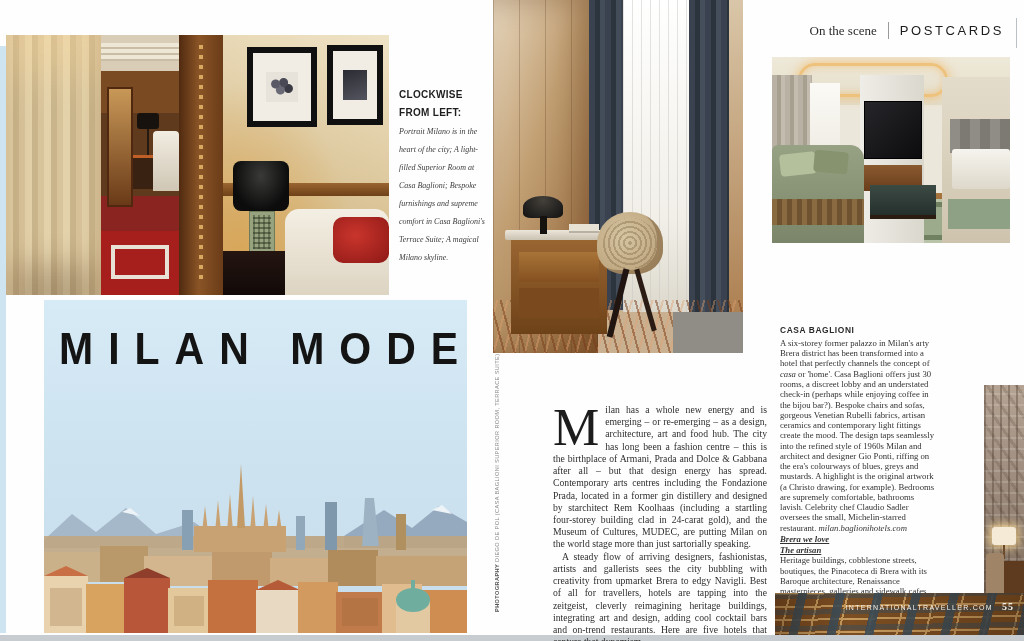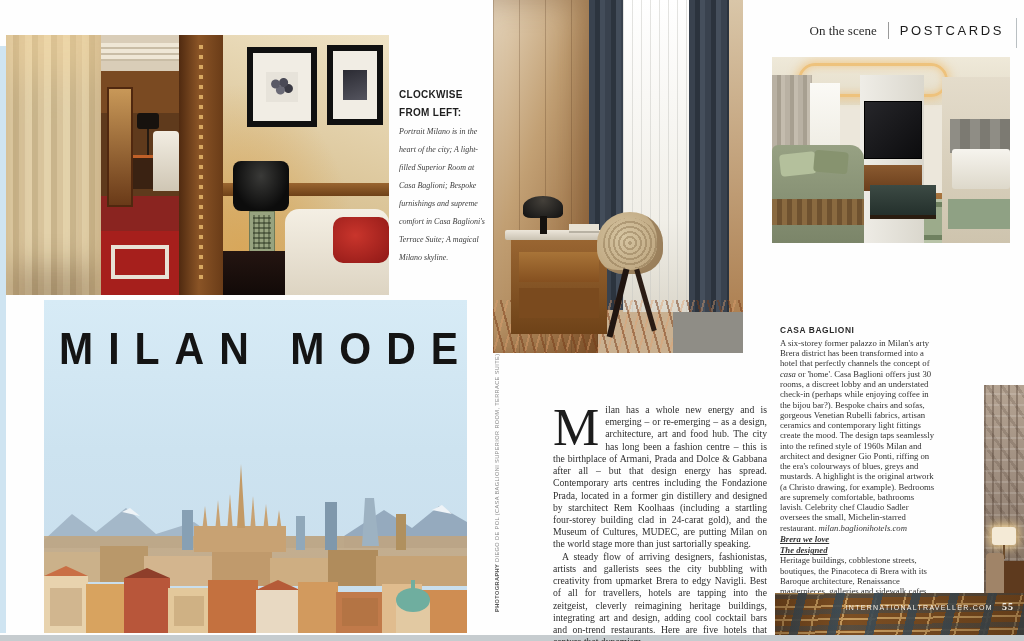--- a/index.html
+++ b/index.html
@@ -332,21 +332,21 @@
         <div class="lp-cushion2"></div>
         <div class="lp-sofa-base"></div>
       </div>
       <div class="lp-table"></div>
     </div>
 
     <div class="hotel">
       <div class="hotel-head">CASA BAGLIONI</div>
       <span>A six-storey former palazzo in Milan's arty Brera district has been transformed into a hotel that perfectly channels the concept of </span><span class="it">casa</span><span> or 'home'. Casa Baglioni offers just 30 rooms, a discreet lobby and an understated check-in (perhaps while enjoying coffee in the bijou bar?). Bespoke chairs and sofas, gorgeous Venetian Rubelli fabrics, artisan ceramics and contemporary light fittings create the mood. The design taps seamlessly into the refined style of 1960s Milan and architect and designer Gio Ponti, riffing on the era's colourways of blues, greys and mustards. A highlight is the original artwork (a Christo drawing, for example). Bedrooms are supremely comfortable, bathrooms lavish. Celebrity chef Claudio Sadler oversees the small, Michelin-starred restaurant. </span><span class="it">milan.baglionihotels.com</span>
       <span class="sub">Brera we love</span>
-      <span class="sub">The designed</span>
+      <span class="sub">The artisan</span>
       <span>Heritage buildings, cobblestone streets, boutiques, the Pinacoteca di Brera with its Baroque architecture, Renaissance masterpieces, galleries and sidewalk cafes (do try the wonderfully OTT Caffe Rivoire).</span><span class="more">»</span>
     </div>
 
     <div class="carved-photo">
       <div class="cv-lamp"></div>
       <div class="cv-lamp-stem"></div>
       <div class="cv-chair"></div>
       <div class="cv-table"></div>
     </div>
 

